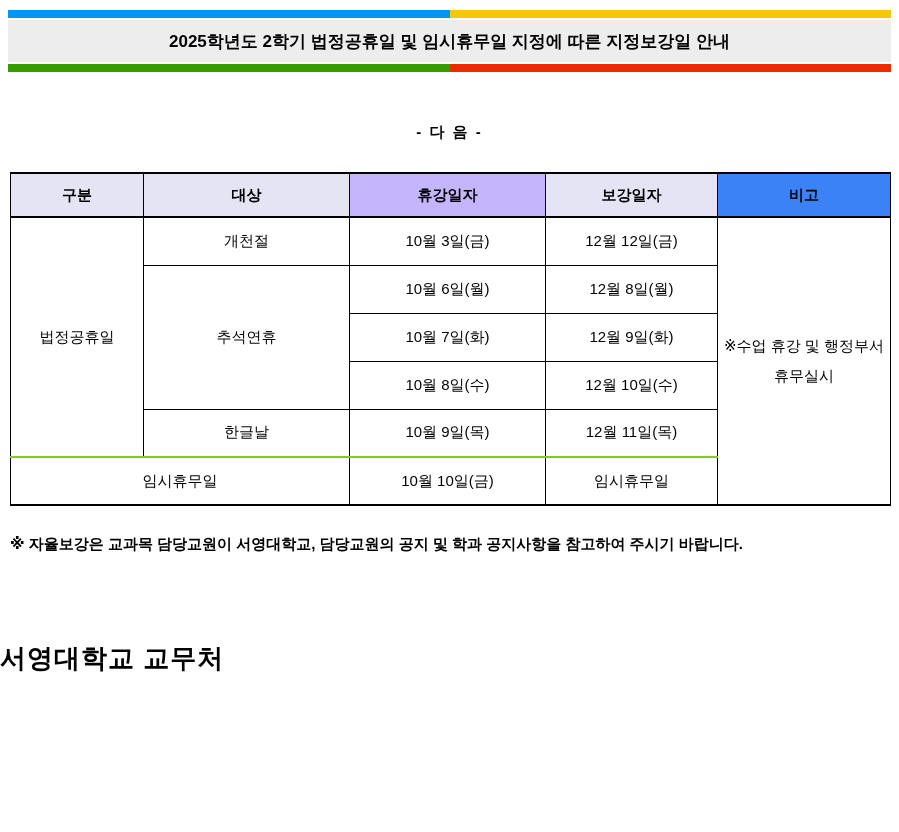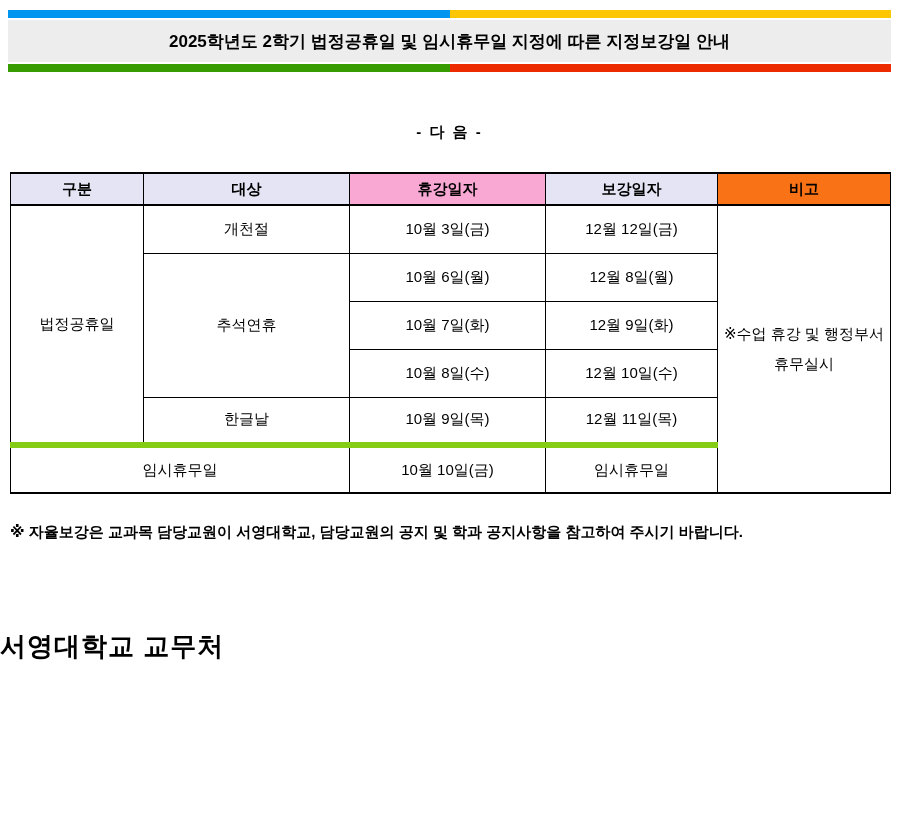--- a/index.html
+++ b/index.html
@@ -70,32 +70,32 @@
   }
   table.holiday-table th,
   table.holiday-table td {
     border: 1px solid #000;
     text-align: center;
     vertical-align: middle;
     padding: 0 4px;
     overflow: hidden;
   }
   table.holiday-table thead tr {
-    height: 32px;
+    height: 44px;
   }
   table.holiday-table th {
     background: #E4E4F4;
     font-weight: bold;
     border-bottom: 2px solid #000;
   }
   table.holiday-table tbody tr {
     height: 48px;
   }
   table.holiday-table tr.thick-top td {
-    border-top: 6px solid #84cc16;
+    border-top: 2px solid #84cc16;
   }
   table.holiday-table td.remark-cell {
     line-height: 30px;
   }
   
   .footnote {
     margin: 29px 8px 0 10px;
     font-size: 15px;
     font-weight: bold;
   }
@@ -134,23 +134,23 @@
     <col style="width:133px">
     <col style="width:206px">
     <col style="width:196px">
     <col style="width:172px">
     <col style="width:173px">
   </colgroup>
   <thead>
     <tr>
       <th style="background: rgb(228, 228, 244);">구분</th>
       <th style="background: rgb(228, 228, 244);">대상</th>
-      <th style="background: #f9a8d4;">휴강일자</th>
+      <th style="background: #c4b5fd;">휴강일자</th>
       <th style="background: rgb(228, 228, 244);">보강일자</th>
-      <th style="background: #f97316;">비고</th>
+      <th style="background: #3b82f6;">비고</th>
     </tr>
   </thead>
   <tbody>
     <tr>
       <td rowspan="5">법정공휴일</td>
       <td>개천절</td>
       <td>10월 3일(금)</td>
       <td>12월 12일(금)</td>
       <td rowspan="6" class="remark-cell">
         <div>※수업 휴강 및 행정부서</div>

